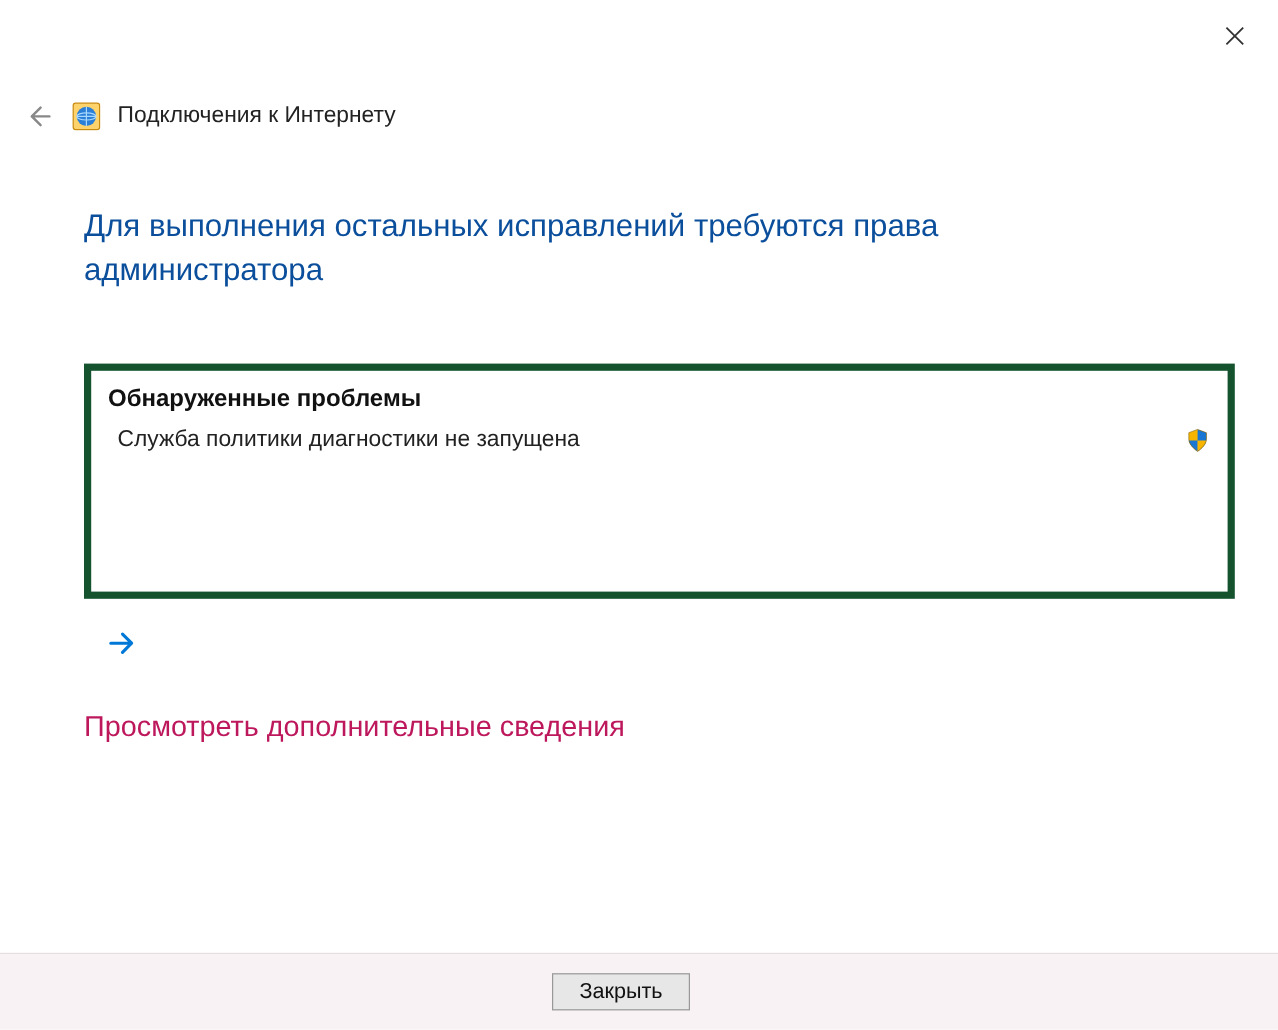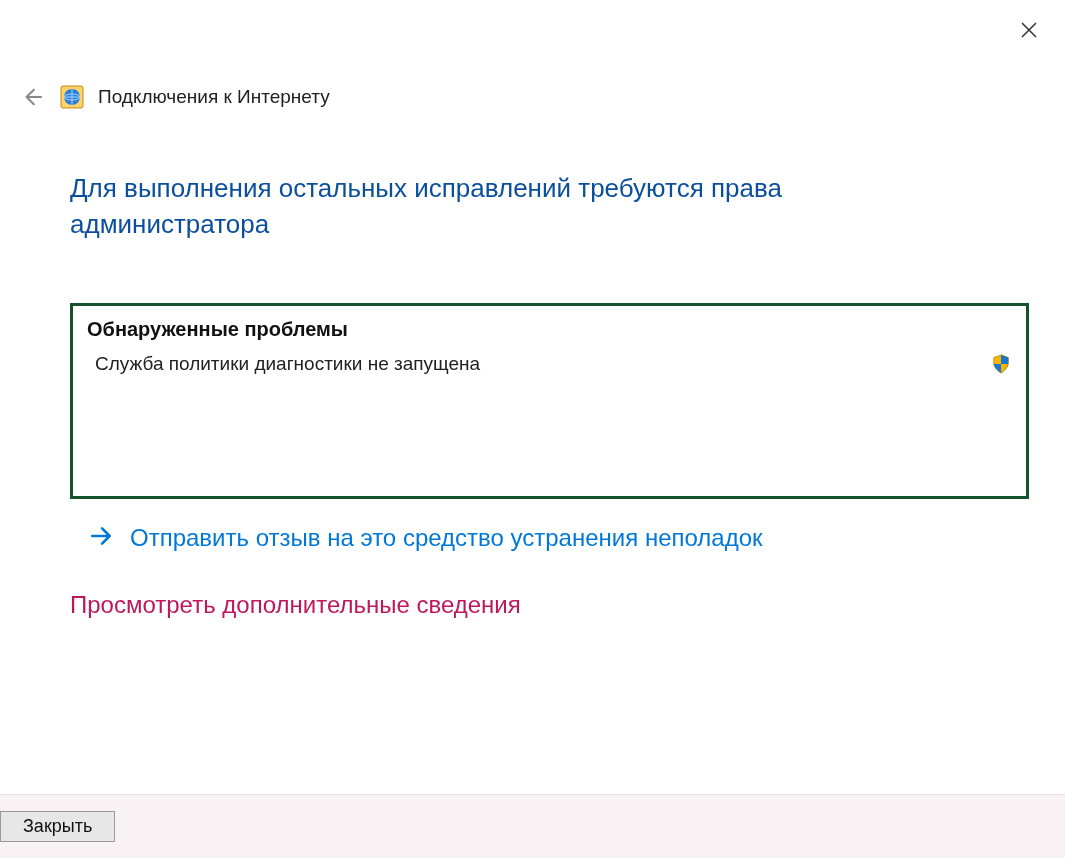--- a/index.html
+++ b/index.html
@@ -60,21 +60,21 @@
     }
     .main-heading {
       color: #0b4f9c;
       font-size: 26px;
       font-weight: 400;
       line-height: 1.4;
       margin-bottom: 60px;
       max-width: 820px;
     }
     .problems-box {
-      border: 3px solid #14532d;
+      border: 6px solid #14532d;
       padding: 12px 14px 16px 14px;
       height: 196px;
       margin-bottom: 18px;
     }
     .problems-title {
       font-weight: 600;
       font-size: 20px;
       color: #111;
       margin-bottom: 12px;
     }
@@ -136,21 +136,21 @@
     .footer {
       position: absolute;
       left: 0;
       right: 0;
       bottom: 0;
       height: 64px;
       background: #f8f2f4;
       border-top: 1px solid #e6dfe2;
       display: flex;
       align-items: center;
-      justify-content: flex-start;
+      justify-content: center;
       padding-right: 30px;
     }
     .close-btn {
       background: #e7e7e7;
       border: 1px solid #999;
       font-size: 18px;
       padding: 4px 22px;
       cursor: pointer;
       color: #111;
     }
@@ -200,21 +200,20 @@
     </div>
   </div>
 
 
   <div class="feedback-row">
     <div class="arrow-right">
       <svg width="26" height="26" viewBox="0 0 24 24">
           <path d="M4 12 L20 12 M13 5 L20 12 L13 19" stroke="#0078d7" stroke-width="2.4" fill="none" stroke-linecap="round" stroke-linejoin="round"></path>
         </svg>
     </div>
-    <div class="feedback-text">Отправить отзыв на это средство устранения неполадок</div>
   </div>
 
   <div class="more-info">Просмотреть дополнительные сведения</div>
 </div>
 
 <div class="footer">
   <button class="close-btn">Закрыть</button>
 </div>
 
 </body></html>

